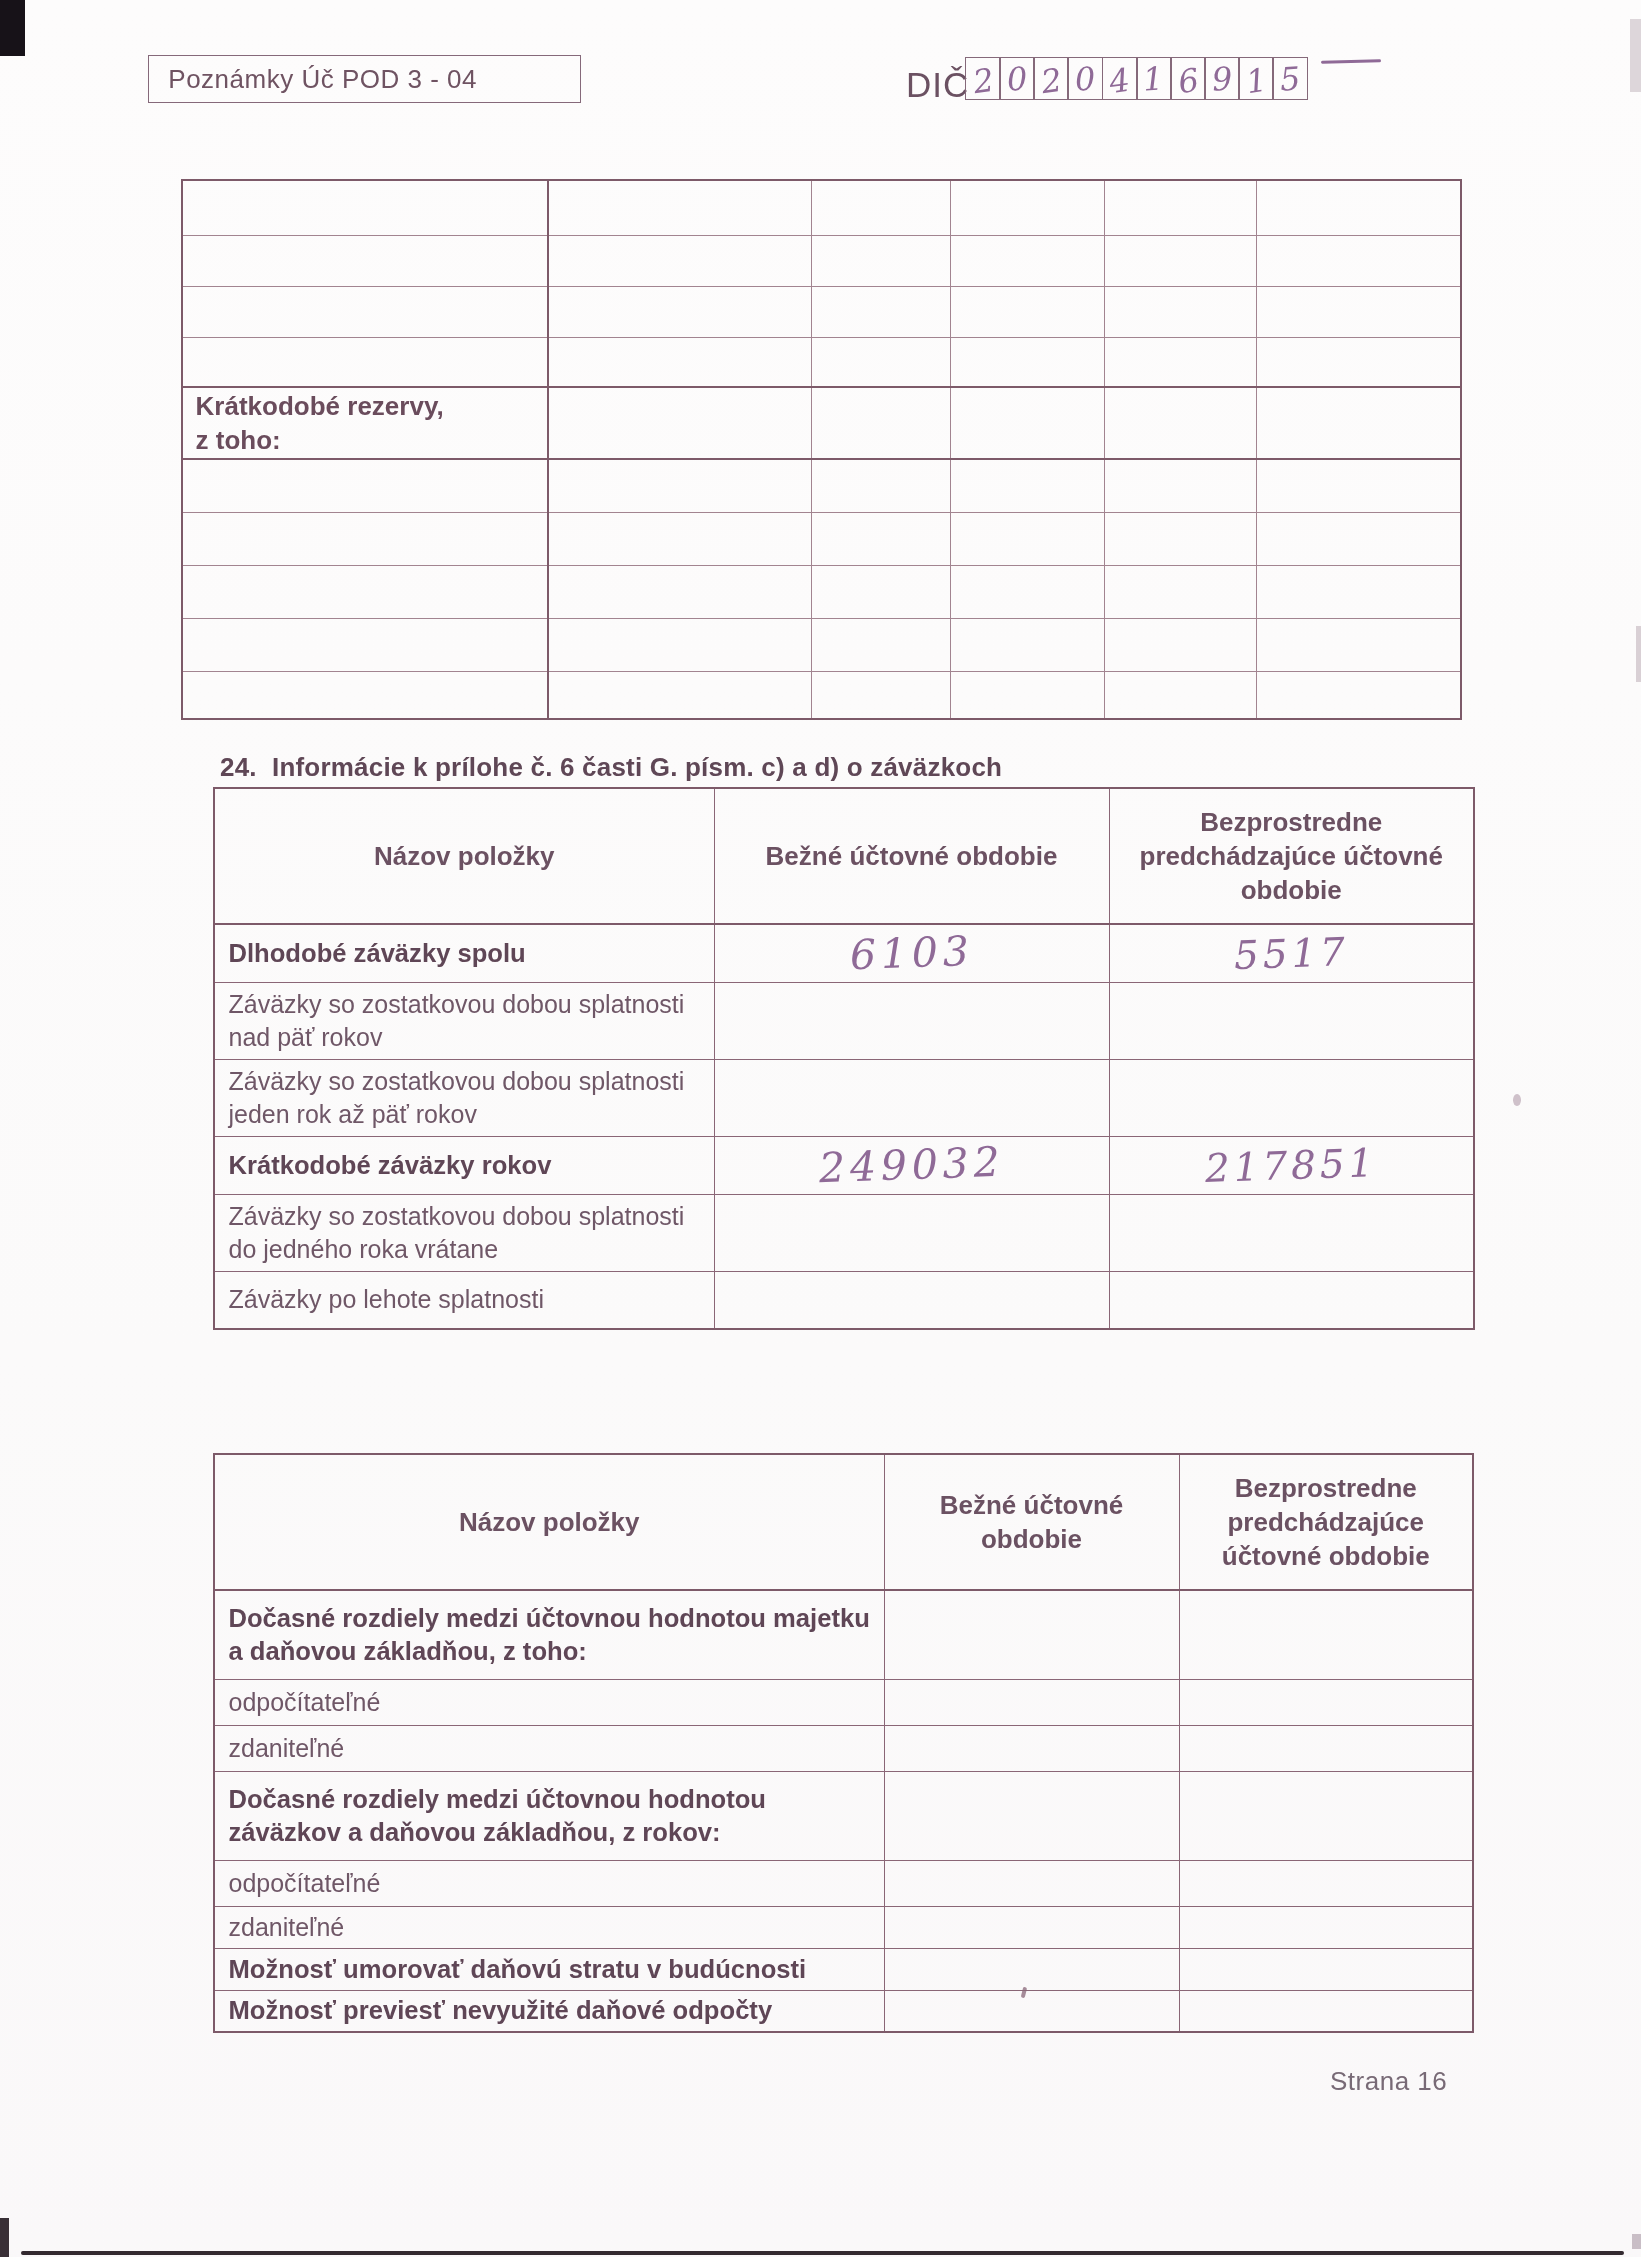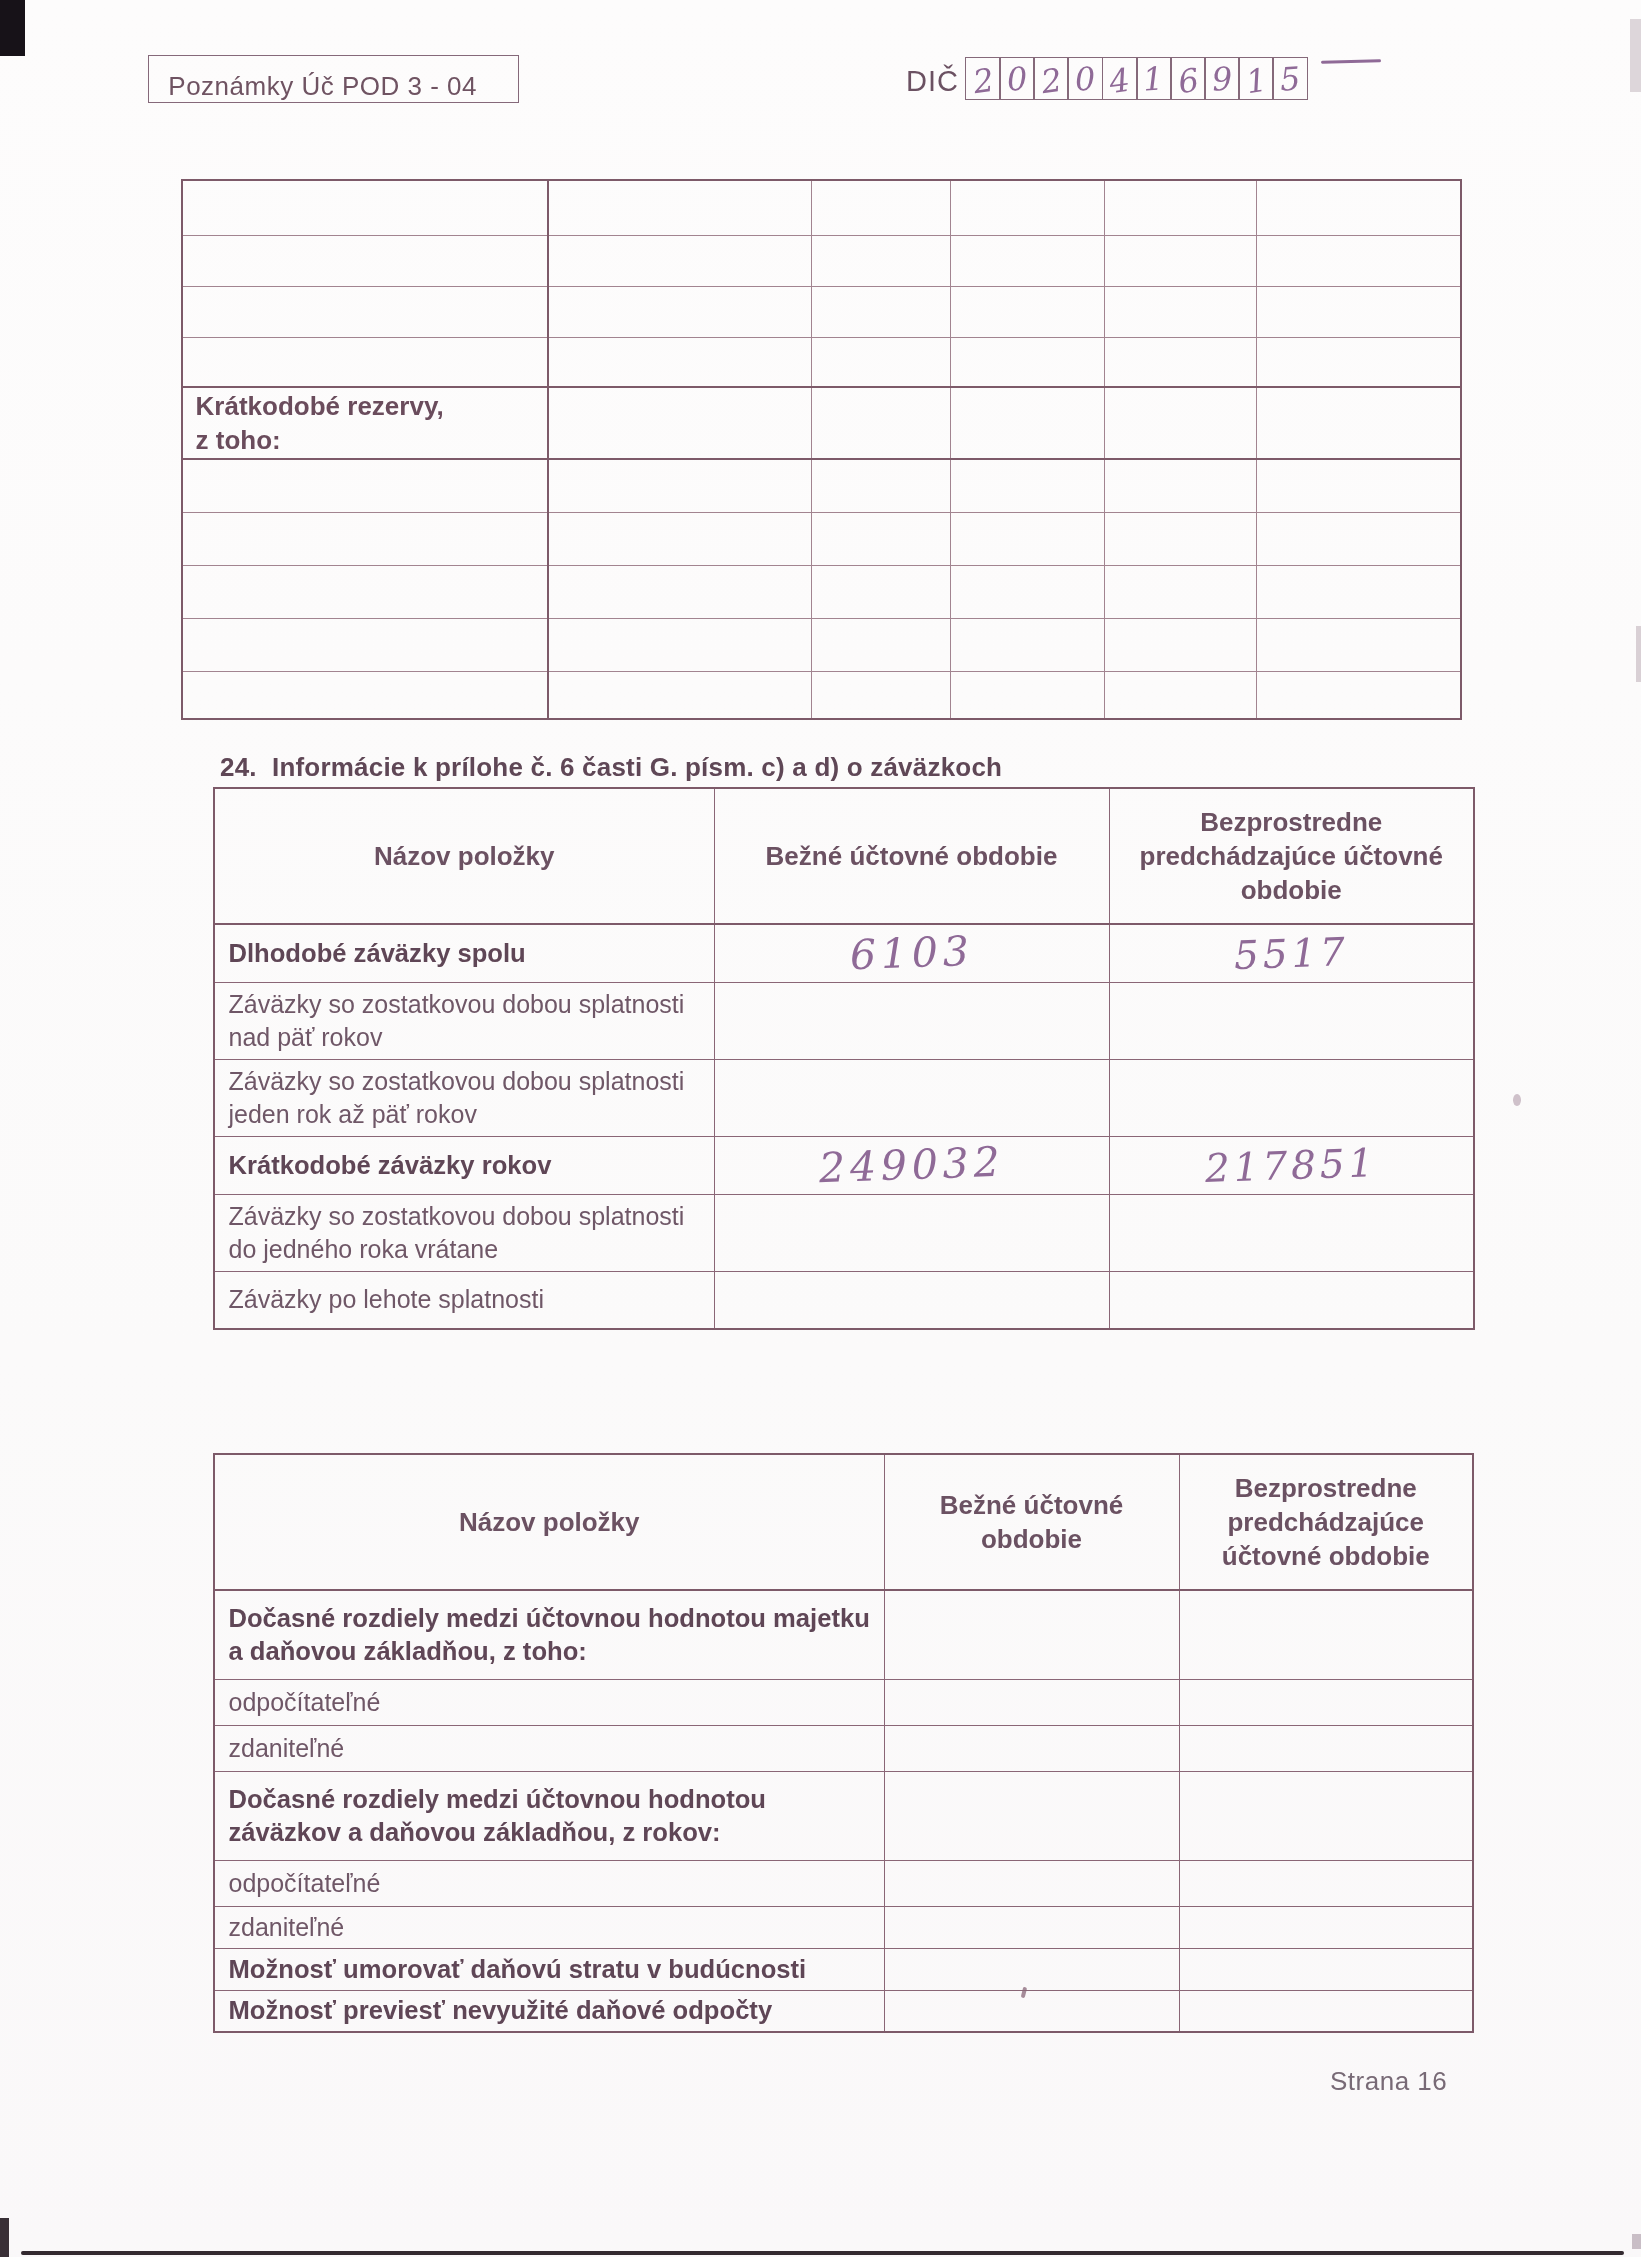--- a/index.html
+++ b/index.html
@@ -17,27 +17,27 @@
   .edge-top-right{position:absolute;left:1630px;top:19.3px;width:11.6px;height:73px;background:#ddd6da;}
   .edge-right-mid{position:absolute;left:1636px;top:626px;width:5.8px;height:56px;background:#d9d0d5;}
   .speck-1{position:absolute;left:1513px;top:1094px;width:7.7px;height:11.6px;background:#cfc1ca;border-radius:50%;}
   .speck-2{position:absolute;left:1022px;top:1987px;width:3.9px;height:10.6px;background:#a58b99;transform:rotate(14deg);border-radius:1.9px;}
   .bottom-blob{position:absolute;left:0;top:2218px;width:8.7px;height:40px;background:#392f36;}
   .bottom-line{position:absolute;left:21px;top:2251px;width:1603px;height:3.9px;background:#332a30;border-radius:1.9px;}
   .edge-bottom-right{position:absolute;left:1632px;top:2234px;width:9.7px;height:15.4px;background:#c9bec6;}
 
   
   .form-id-box{
-    position:absolute;left:148px;top:55px;width:371px;height:48px;
-    border:1.9px solid #85697a;display:flex;align-items:flex-end;
+    position:absolute;left:148px;top:55px;width:433px;height:48px;
+    border:1.9px solid #85697a;display:flex;align-items:center;
     box-sizing:border-box;
   }
   .form-id-box span{font-size:26px;padding-left:19.3px;color:#6f5362;letter-spacing:0.5px;}
 
-  .dic-label{position:absolute;left:906px;top:65px;font-size:29px;color:#6b5162;letter-spacing:1px;}
+  .dic-label{position:absolute;left:906px;top:65px;font-size:35px;color:#6b5162;letter-spacing:1px;}
   .dic-boxes{position:absolute;left:967px;top:57px;display:flex;}
   .dic-cell{
     width:36px;height:43px;border:1.9px solid #85697a;margin-left:-1.9px;
     box-sizing:border-box;display:flex;align-items:center;justify-content:center;
   }
   .hw{
     font-family:"DejaVu Serif", serif;font-style:italic;font-weight:400;
     color:#8f6a97;
   }
   .dic-cell .hw{font-size:32px;transform:rotate(-4deg);}

